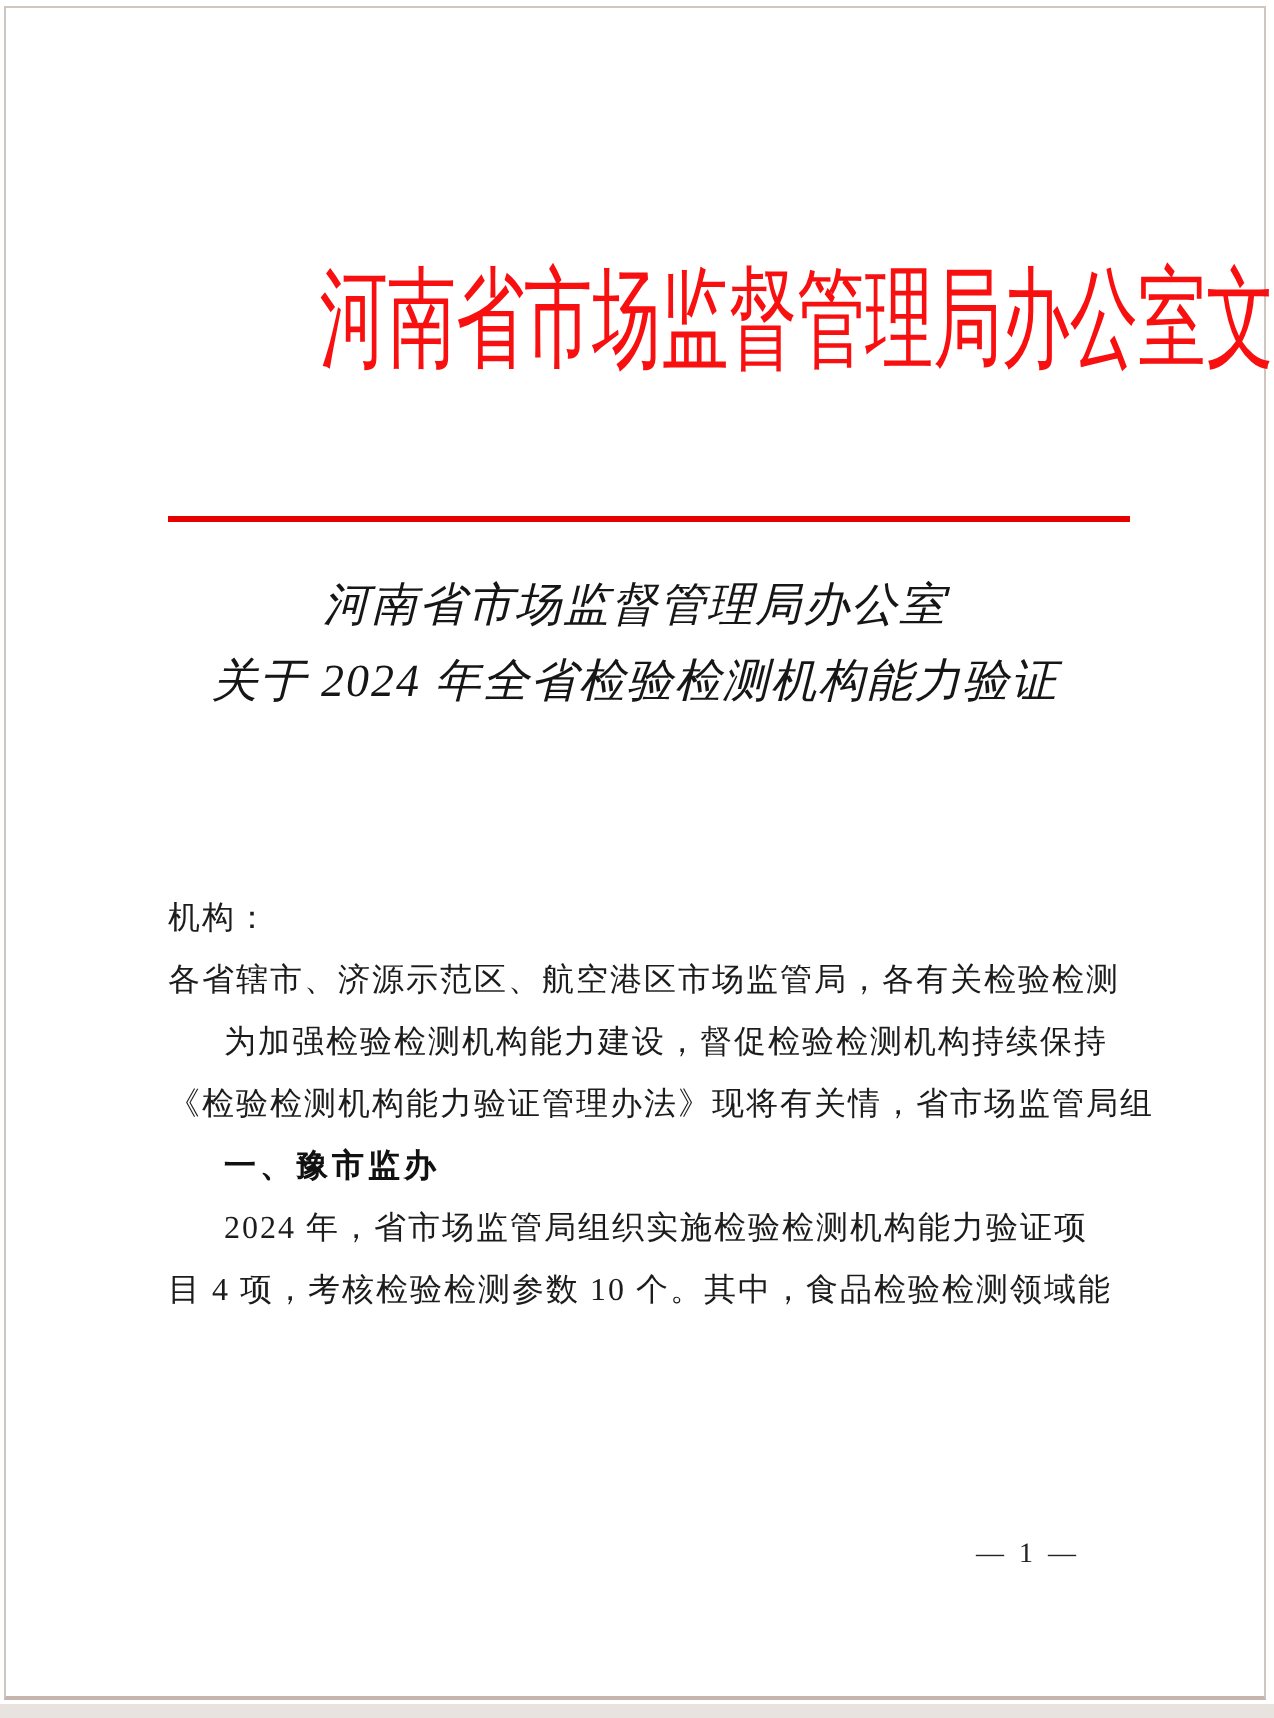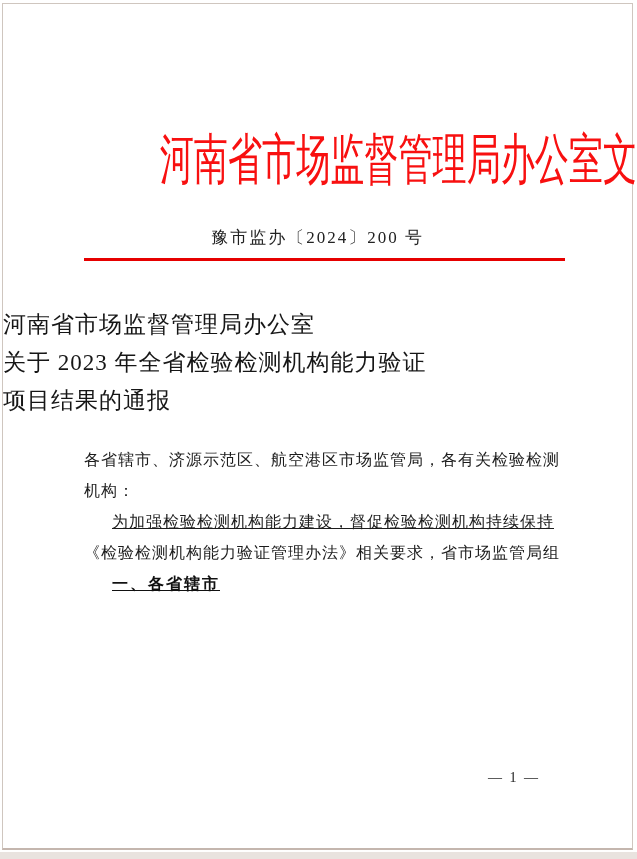--- a/index.html
+++ b/index.html
@@ -52,38 +52,40 @@
     color: #222222;
   }
   .red-line {
     position: absolute;
     left: 81px; top: 254px;
     width: 481px; height: 3px;
     background: #e60000;
   }
   .doc-title {
     position: absolute;
-    left: 0; top: 302px;
+    left: 0; top: 280px;
     width: 100%;
+    text-align: center;
     font-size: 23px;
     line-height: 38px;
     color: #161616;
     letter-spacing: 1px;
+    font-style: italic;
   }
   .body-text {
     position: absolute;
     left: 81px; top: 440px;
     width: 484px;
     font-size: 16px;
     line-height: 31px;
     letter-spacing: 1px;
     color: #1c1c1c;
   }
   .body-text .line { white-space: nowrap; }
-  .body-text .indent { text-indent: 28px; text-decoration: underline; }
+  .body-text .indent { text-indent: 28px; }
   .body-text .heading {
     font-family: "Liberation Sans", "DejaVu Sans", sans-serif;
     font-weight: 700;
     letter-spacing: 2px;
     color: #111111;
   }
   .page-number {
     position: absolute;
     top: 766px; right: 92px;
     font-size: 14px;
@@ -93,35 +95,35 @@
 </style>
 </head>
 <body>
 
 <div class="page">
 
   <div class="banner">
     <div class="banner-inner">河南省市场监督管理局办公室文件</div>
   </div>
 
-  <div class="doc-number">豫市监办〔2024〕200 号</div>
 
   <div class="red-line"></div>
 
   <div class="doc-title">
     <div>河南省市场监督管理局办公室</div>
-    <div>关于 2023 年全省检验检测机构能力验证</div>
-    <div>项目结果的通报</div>
+    <div>关于 2024 年全省检验检测机构能力验证</div>
   </div>
 
   <div class="body-text">
+    <div class="line">机构：</div>
     <div class="line">各省辖市、济源示范区、航空港区市场监管局，各有关检验检测</div>
-    <div class="line">机构：</div>
     <div class="line indent">为加强检验检测机构能力建设，督促检验检测机构持续保持</div>
-    <div class="line">《检验检测机构能力验证管理办法》相关要求，省市场监管局组</div>
-    <div class="line indent heading">一、各省辖市</div>
+    <div class="line">《检验检测机构能力验证管理办法》现将有关情，省市场监管局组</div>
+    <div class="line indent heading">一、豫市监办</div>
+    <div class="line indent">2024 年，省市场监管局组织实施检验检测机构能力验证项</div>
+    <div class="line">目 4 项，考核检验检测参数 10 个。其中，食品检验检测领域能</div>
   </div>
 
   <div class="page-number">— 1 —</div>
 
 </div>
 
 <div class="bottom-strip"></div>
 
 </body></html>

